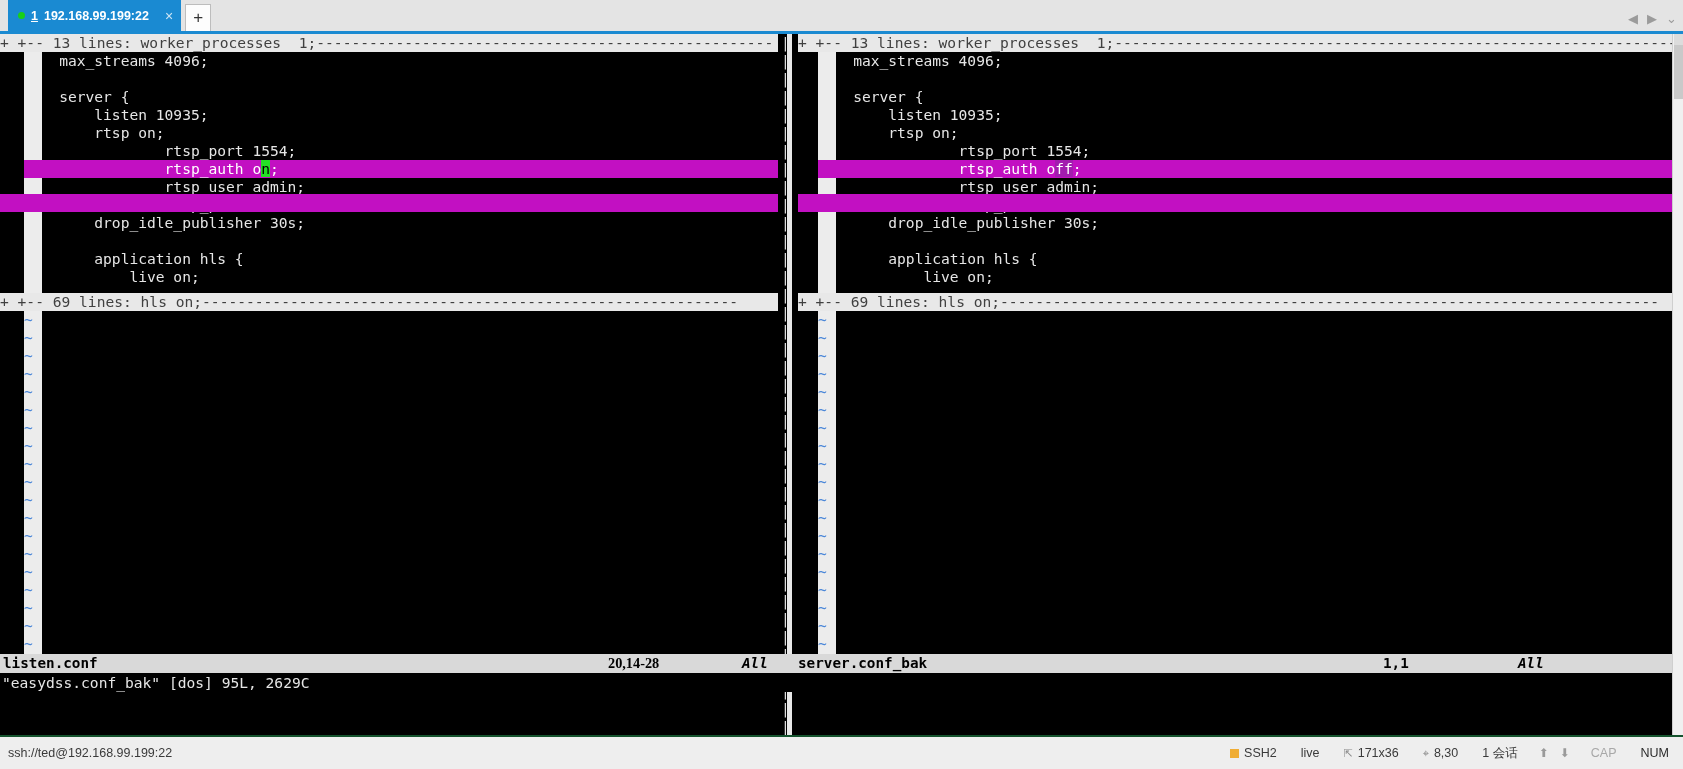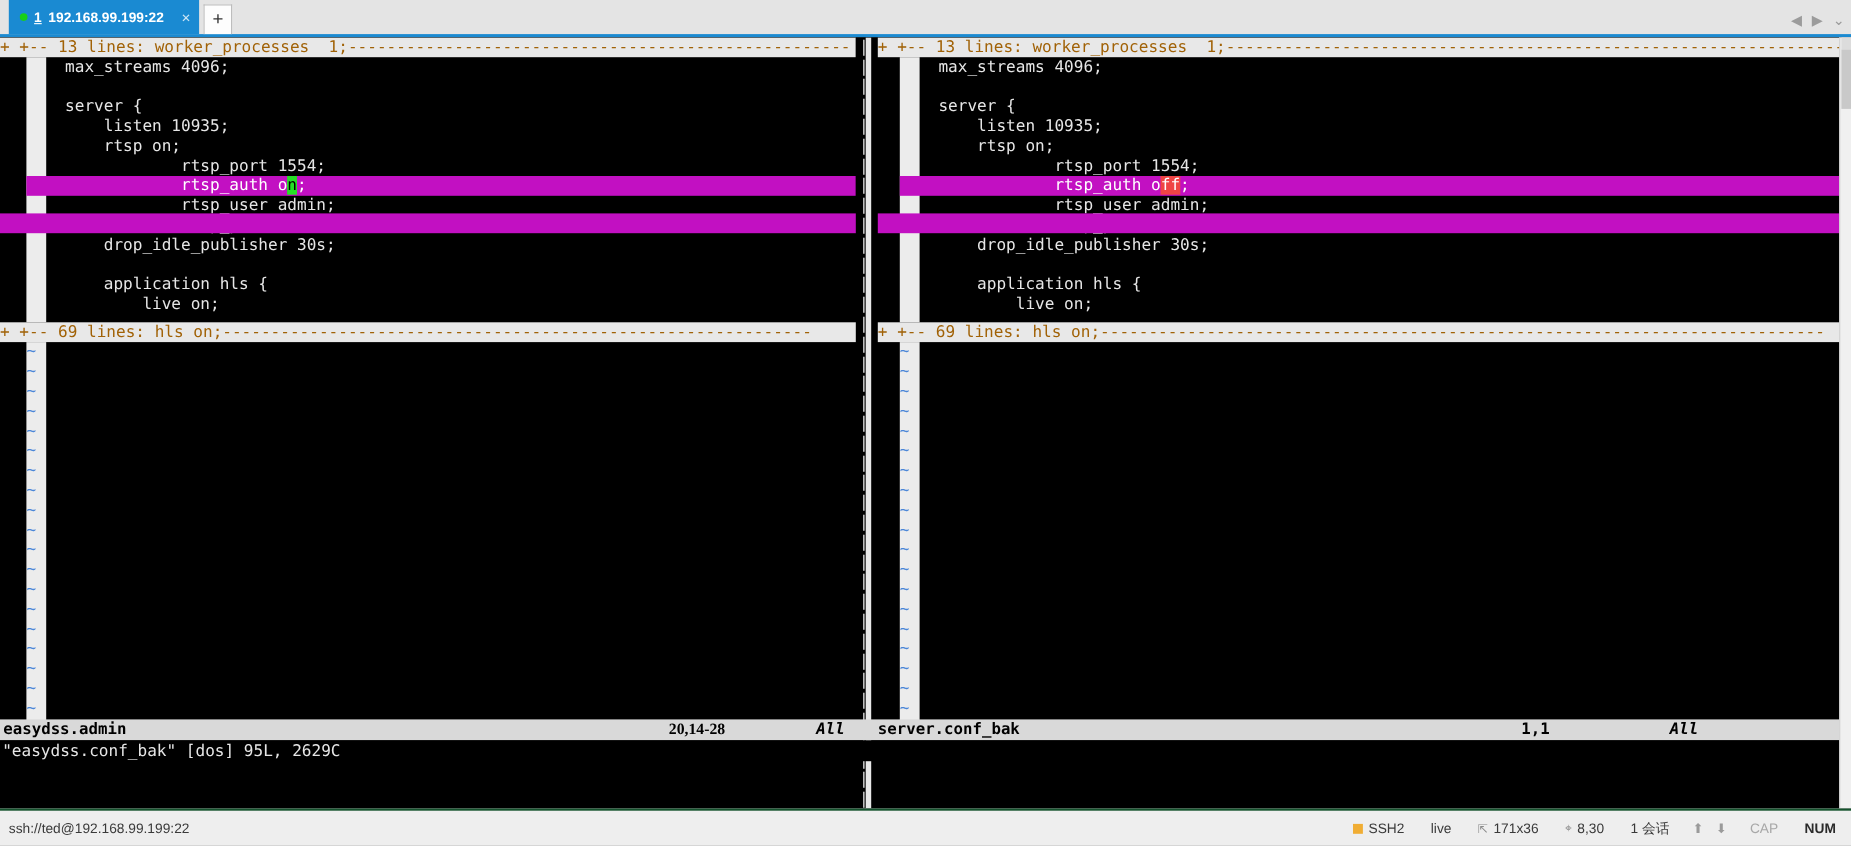--- a/index.html
+++ b/index.html
@@ -43,37 +43,37 @@
   }
   .grid{ position:relative; width:100%; height:100%; }
 
   
   .win{ position:absolute; }
   .winL{ left:0;  top:0;  width:778px; }
   .winR{ left:798px; top:0; width:885px; }
 
   
   .fold{
-    color:#a16207; background:#e8e8e8;
+    color:#404040; background:#e8e8e8;
     white-space:pre; overflow:hidden;
     height:18px; line-height:18px;
     font-size:14.6px;
   }
 
   
   .foldcol{
     position:absolute; width:18px; background:#ececec;
   }
 
   
   .code{ white-space:pre; position:relative; }
   .code .ln{ height:18px; line-height:18px; white-space:pre; }
   .hl{ background:#c210c2; color:#ffffff; }
   .cursor-on{ background:#25e025; color:#000000; }
-  .diffchg{ background:#ef4444; color:#ffffff; }
+  .diffchg{ background:#a21caf; color:#ffffff; }
   .tilde{ color:#4a86d8; }
 
   
   .vsep{
     position:absolute; left:778px; top:0; width:20px; height:100%;
     background:#000;
   }
   .vsep .bars{ color:#dcdcdc; line-height:18px; font-size:14.6px; white-space:pre; }
   .vsep .stripe{
     position:absolute; left:9px; top:0; width:5px; height:100%; background:#e8e8e8;
@@ -208,21 +208,21 @@
     </div>
 
     <div class="band" style="left:0; top:160px; width:778px;"></div>
     <div class="band" style="left:798px; top:160px; width:885px;"></div>
 
     <div class="fold" style="position:absolute; left:0; top:259px; width:778px;">+ +-- 69 lines: hls on;-------------------------------------------------------------</div>
     <div class="fold" style="position:absolute; left:798px; top:259px; width:885px;">+ +-- 69 lines: hls on;---------------------------------------------------------------------------</div>
 
     <div class="statusrow" style="top:620px;">
       <div class="stL">
-        <span class="st-name">easydss.admin</span>
+        <span class="st-name">listen.conf</span>
         <span class="st-pos" style="left:608px;font-family:Liberation Serif, serif;">20,14-28</span>
         <span class="st-scroll" style="left:742px;">All</span>
       </div>
       <div class="stSep"></div>
       <div class="stR">
         <span class="st-name">server.conf_bak</span>
         <span class="st-pos" style="left:585px;">1,1</span>
         <span class="st-scroll" style="left:720px;">All</span>
       </div>
     </div>
@@ -257,17 +257,17 @@
     <div class="cell">
       <span>1 会话</span>
     </div>
     <div class="cell" style="padding:0 6px;">
       <span class="arrow">⬆</span>
       <span class="arrow">⬇</span>
     </div>
     <div class="cell dim">
       <span>CAP</span>
     </div>
-    <div class="cell" style="font-weight:bold;color:#2b2b2b;align-items:center;">
+    <div class="cell" style="font-weight:normal;color:#2b2b2b;align-items:center;">
       <span>NUM</span>
     </div>
   </div>
 </div>
 
 </body></html>

